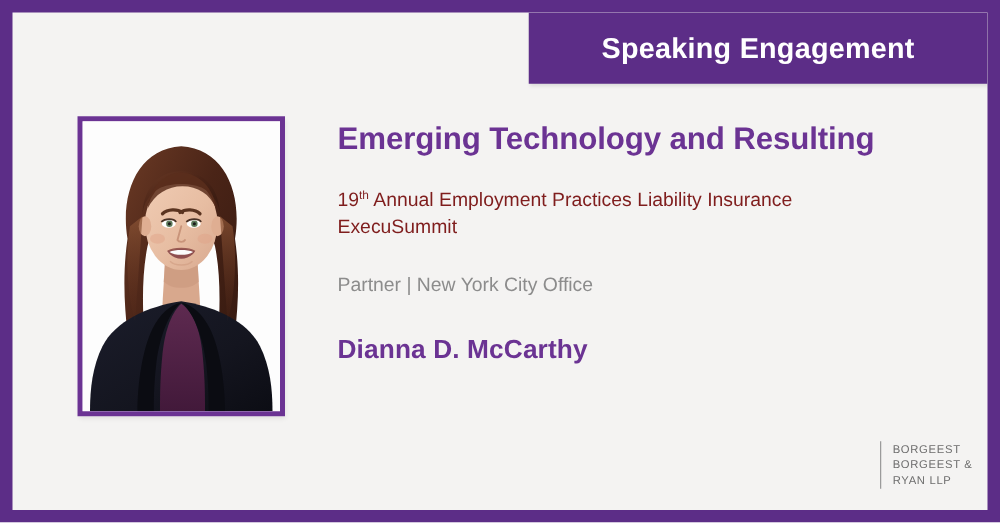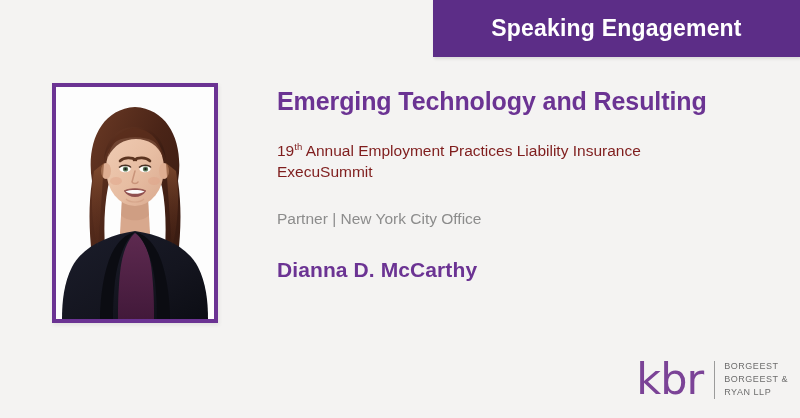--- a/index.html
+++ b/index.html
@@ -13,21 +13,21 @@
     overflow: hidden;
     font-family: "Liberation Sans", sans-serif;
   }
 
   #card {
     position: relative;
     width: 800px;
     height: 418px;
     box-sizing: border-box;
     background: #5c2d87;      
-    padding: 0;
+    padding: 10px;
   }
 
   #canvas {
     position: relative;
     width: 100%;
     height: 100%;
     background: #f4f3f2;      
     overflow: hidden;
   }
 
@@ -66,21 +66,20 @@
     overflow: hidden;
   }
   #portrait-svg { display: block; width: 100%; height: 100%; }
 
   
   #content {
     position: absolute;
     left: 260px;
     top: 86px;
     right: 10px;
-    margin-left: 17px;
   }
   #talk-title {
     color: #6b3393;
     font-size: 25px;
     font-weight: bold;
     line-height: 1.27;
     letter-spacing: -0.1px;
     margin: 0;
     max-width: 460px;
   }
@@ -249,21 +248,20 @@
       <p id="event-name">
         <span>19</span><sup>th</sup><span> Annual Employment Practices Liability Insurance ExecuSummit</span>
       </p>
 
       <p id="speaker-role">Partner | New York City Office</p>
 
       <p id="speaker-name">Dianna D. McCarthy</p>
     </div>
 
     <div id="logo">
-      <span id="logo-mark">kbr</span>
       <span id="logo-divider"></span>
       <span id="logo-wordmark">
         <div>BORGEEST</div>
         <div>BORGEEST &amp;</div>
         <div>RYAN LLP</div>
       </span>
     </div>
 
   </div>
 </div>

